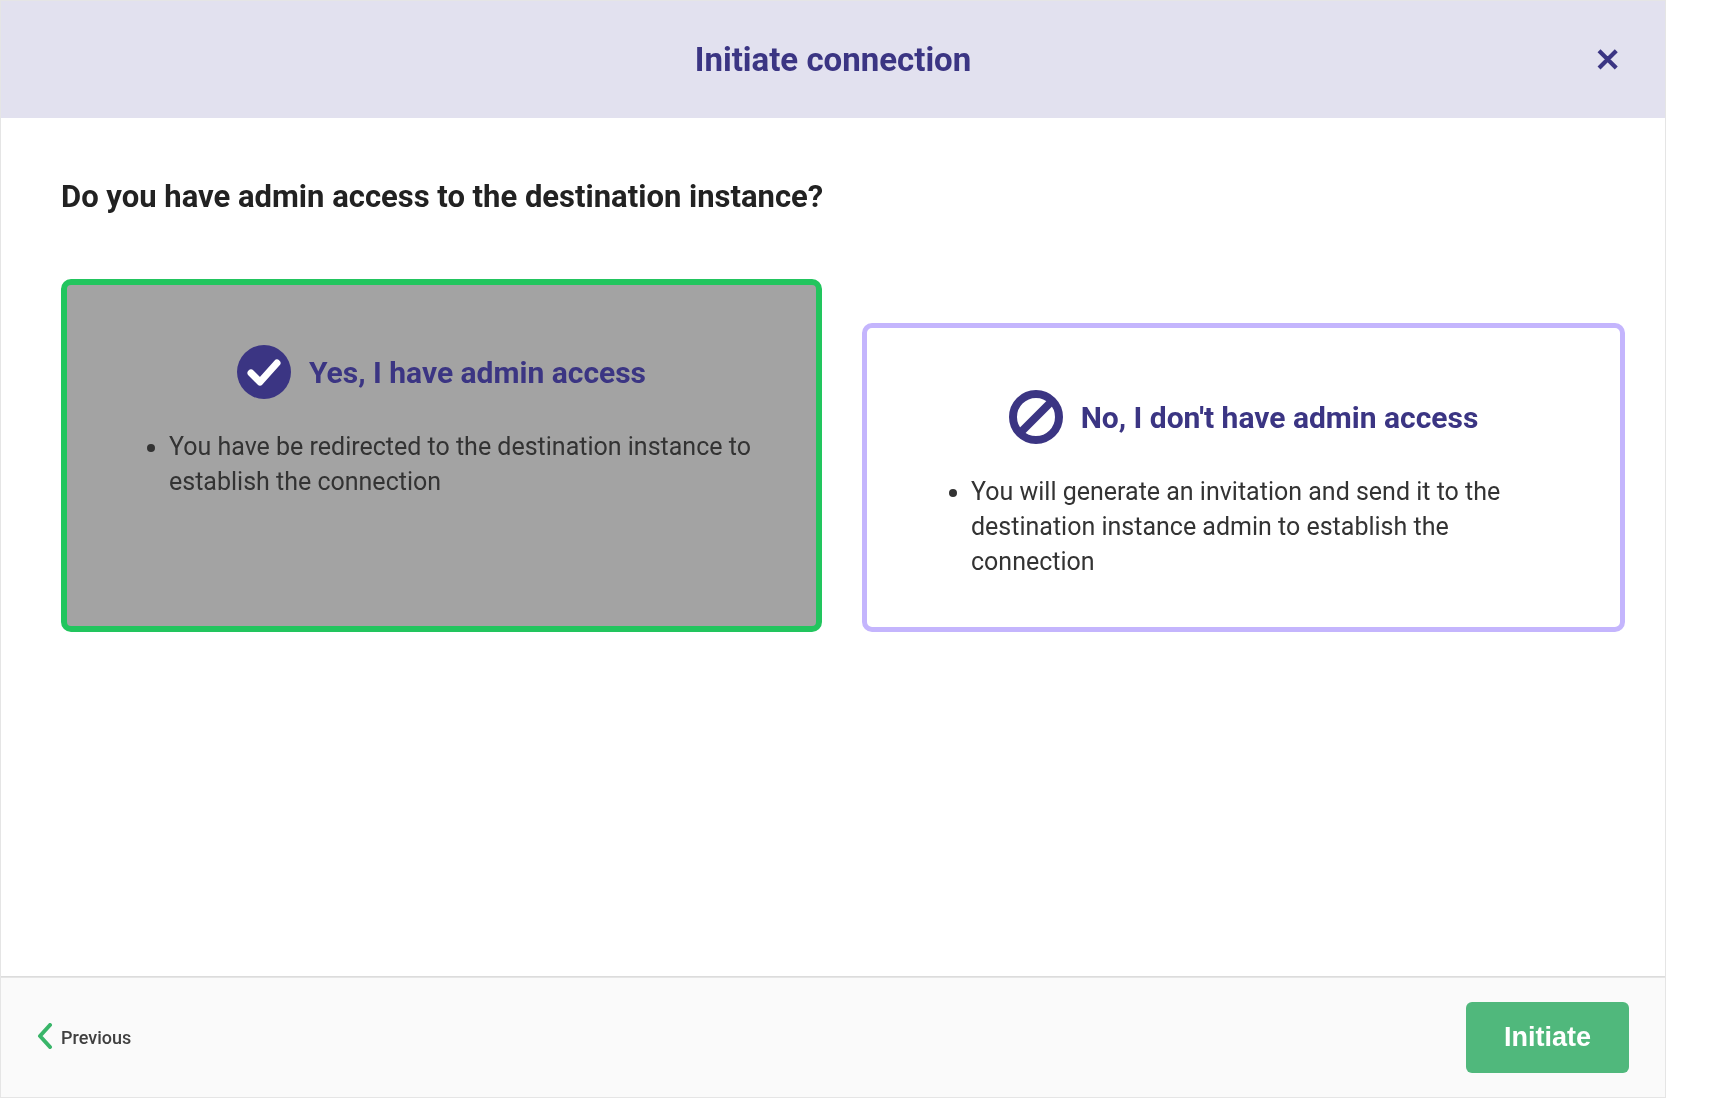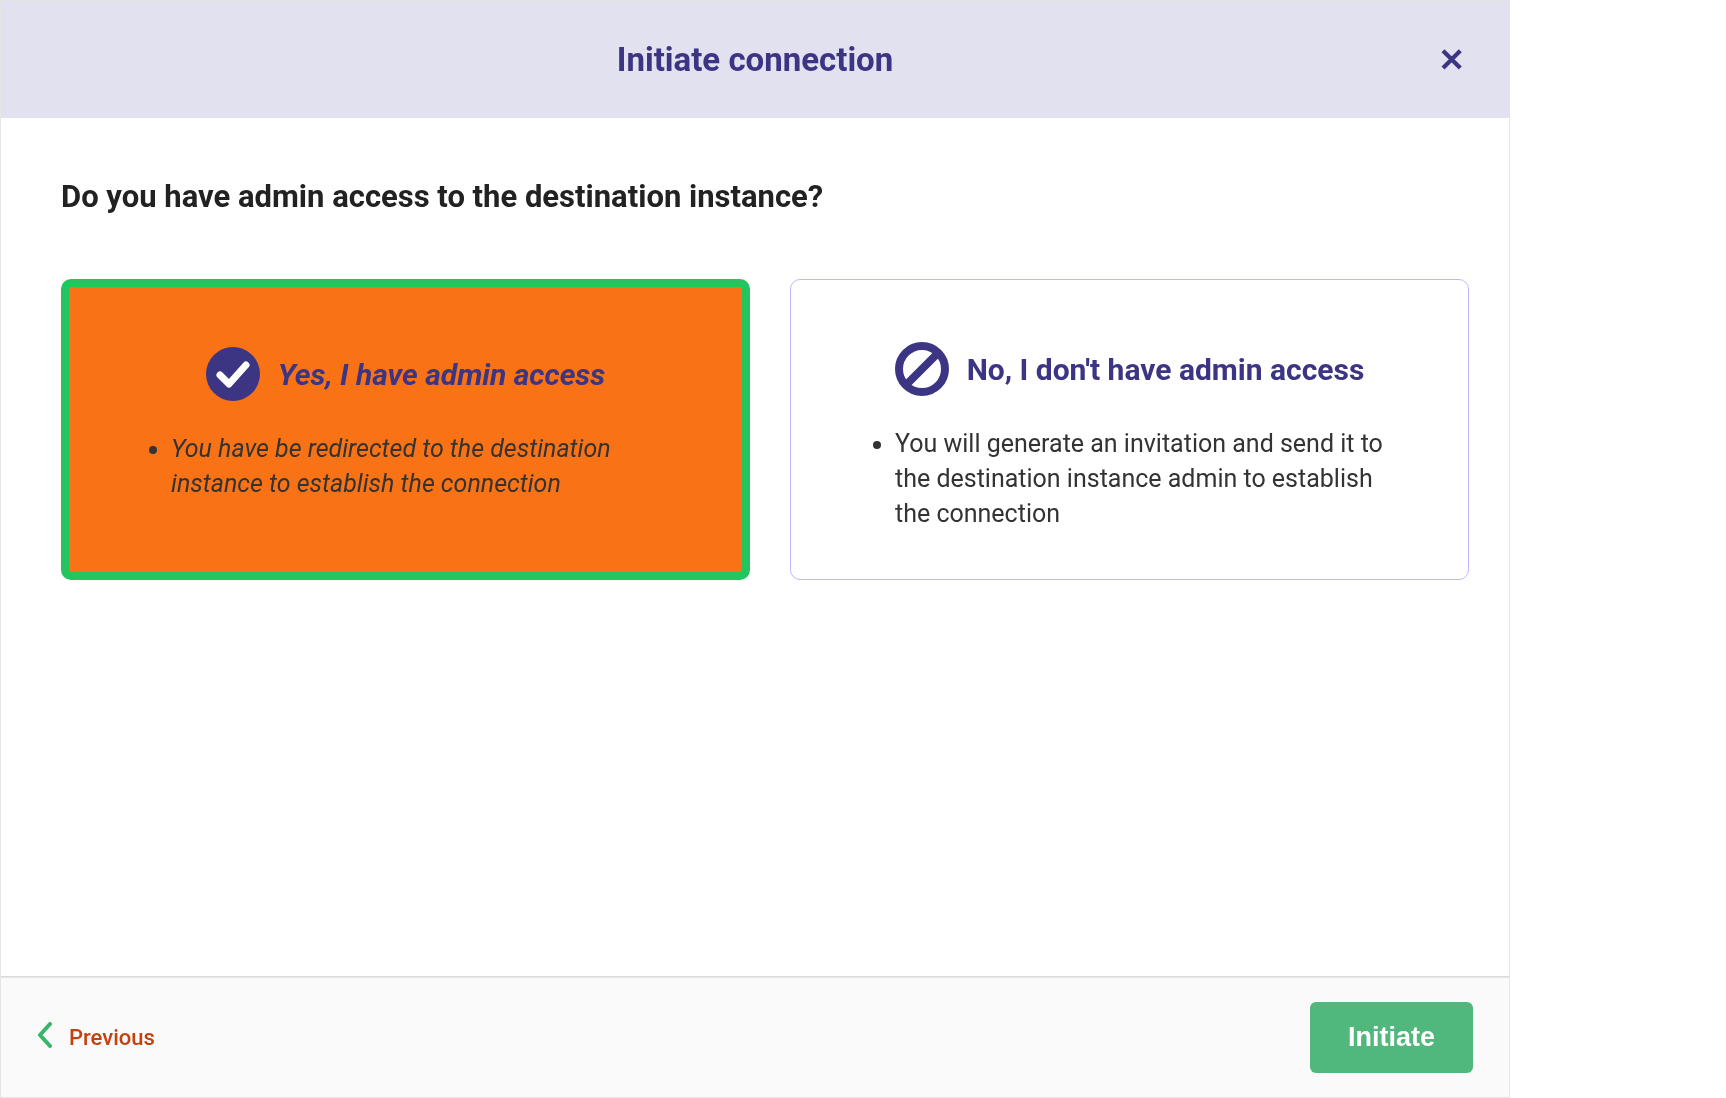--- a/index.html
+++ b/index.html
@@ -4,21 +4,21 @@
 <style>
   * { box-sizing: border-box; margin: 0; padding: 0; }
   html, body {
     width: 100%;
     height: 100%;
     font-family: -apple-system, BlinkMacSystemFont, "Segoe UI", Roboto, Helvetica, Arial, sans-serif;
     background: #fff;
     color: #333;
   }
   .modal {
-    width: 1510px;
+    width: 1666px;
     height: 1098px;
     border: 1px solid #e5e5e5;
     display: flex;
     flex-direction: column;
     transform-origin: top left;
   }
   .modal-header {
     background: #e2e1ef;
     height: 117px;
     position: relative;
@@ -59,28 +59,28 @@
     display: flex;
     gap: 40px;
   }
   .card {
     flex: 1;
     border-radius: 10px;
     padding: 60px 46px 46px 46px;
     cursor: pointer;
   }
   .card.selected {
-    background: #f97316;
-    border: 8px solid #22c55e;
-    font-style: italic;
+    background: #a3a3a3;
+    border: 6px solid #22c55e;
   }
   .card.unselected {
     background: #fff;
-    border: 1px solid #c4b5fd;
+    border: 5px solid #c4b5fd;
     padding: 62px 48px 48px 48px;
+    margin-top: 44px;
   }
   .card-header {
     display: flex;
     align-items: center;
     justify-content: center;
     gap: 18px;
     margin-bottom: 30px;
   }
   .card-icon {
     width: 54px;
@@ -113,23 +113,23 @@
     border-top: 1px solid #e5e5e5;
     display: flex;
     align-items: center;
     justify-content: space-between;
     padding: 0 36px;
     flex-shrink: 0;
   }
   .prev-btn {
     display: flex;
     align-items: center;
-    gap: 16px;
-    color: #c2410c;
-    font-size: 22px;
+    gap: 8px;
+    color: #404040;
+    font-size: 18px;
     cursor: pointer;
     font-weight: 500;
   }
   .prev-btn svg { width: 16px; height: 26px; }
   .initiate-btn {
     background: #50b87c;
     color: #fff;
     font-size: 27px;
     font-weight: 700;
     border: none;

